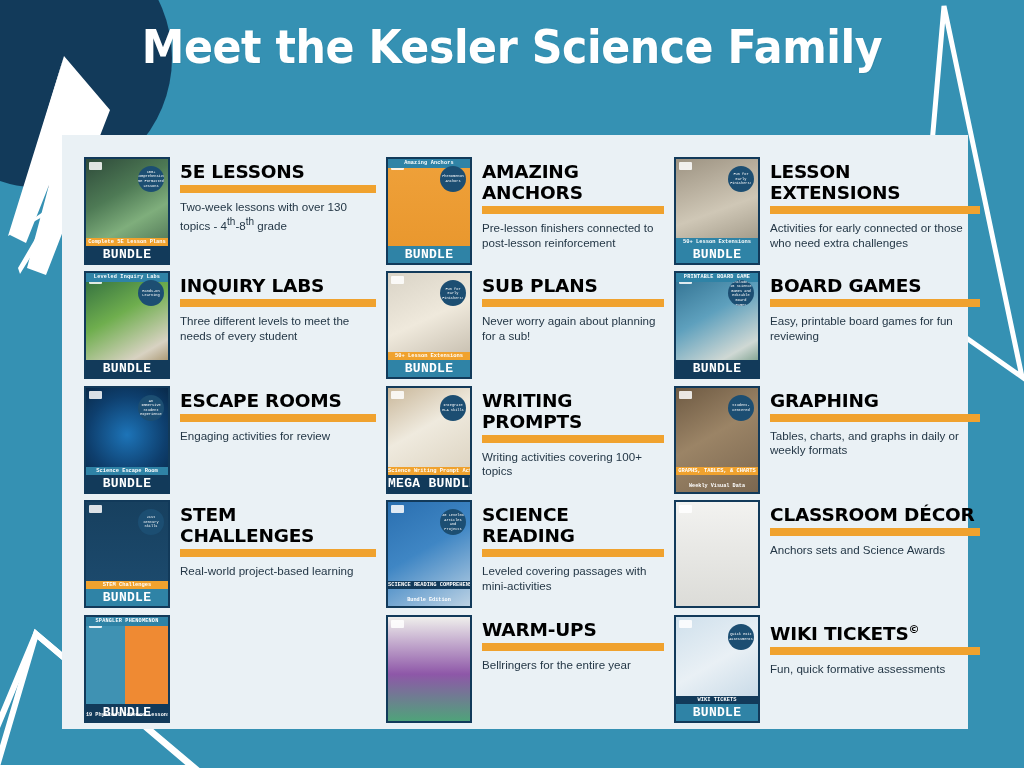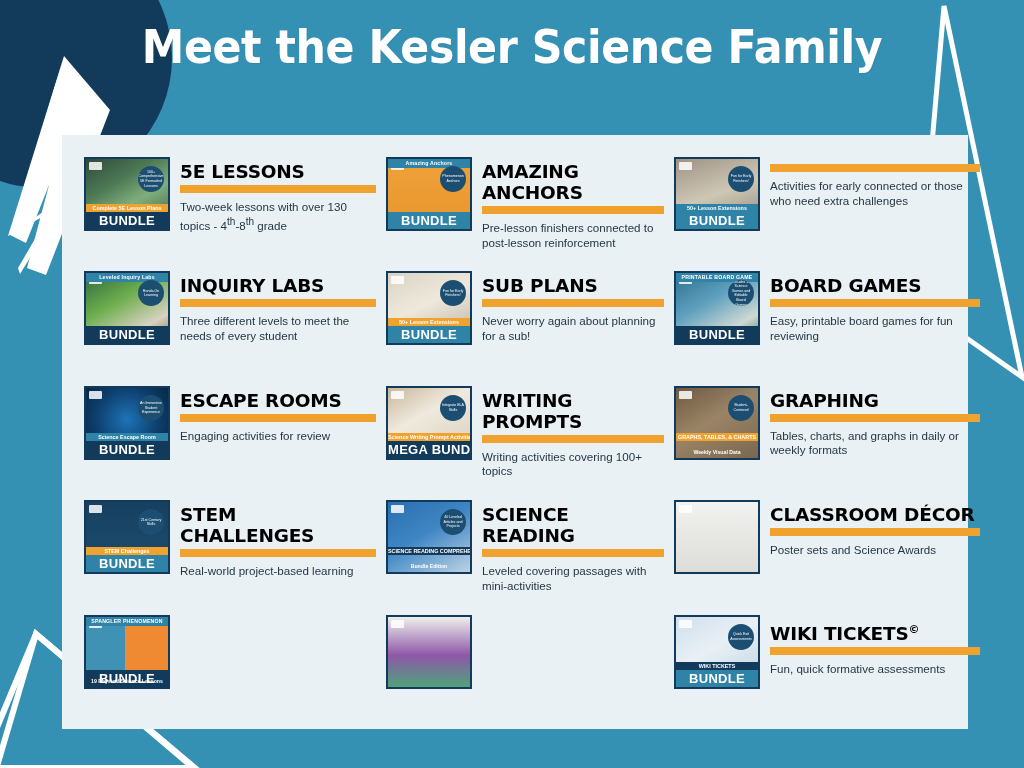--- a/index.html
+++ b/index.html
@@ -56,27 +56,28 @@
   .card{
     display:flex;
     align-items:flex-start;
     gap:10px;
     padding-right:10px;
     box-sizing:border-box;
   }
 
   
   .thumb{
-    width:86px;height:74px;
+    width:86px;height:108px;
     flex:0 0 86px;
     border:2px solid #123a5a;
     box-sizing:border-box;
     position:relative;
     overflow:hidden;
     background:#15803d;
+    font-family:Liberation Mono, monospace;
   }
   .thumb .art{position:absolute;left:0;top:0;right:0;bottom:0;}
   .thumb .toptag{
     position:absolute;left:0;right:0;top:0;
     font-size:5.2px;line-height:9px;height:9px;
     text-align:center;color:#fff;font-weight:bold;
     letter-spacing:.2px;
     background:#2f83a6;
     overflow:hidden;white-space:nowrap;
   }
@@ -202,20 +203,21 @@
     <div class="thumb">
       <div class="art" style="background:linear-gradient(160deg,#9d9382 0%,#cfc7b6 50%,#8d8574 100%);"></div>
       <div class="logo"></div>
 
       <div class="badge">Fun for Early Finishers!</div>
       <div class="subtag teal">50+ Lesson Extensions</div>
       <div class="bundle teal">BUNDLE</div>
 
     </div>
     <div class="info">
+      <div class="card-title">LESSON EXTENSIONS</div>
       <div class="rule"></div>
       <div class="card-desc">Activities for early connected or those who need extra challenges</div>
     </div>
       </div>
       <div class="card">
     <div class="thumb">
       <div class="art" style="background:linear-gradient(150deg,#2d6a3e 0%,#6fae4e 40%,#d8d2c2 75%,#8a6f3c 100%);"></div>
       <div class="logo"></div>
       <div class="toptag">Leveled Inquiry Labs</div>
       <div class="badge">Hands-On Learning</div>
@@ -343,38 +345,43 @@
       </div>
       <div class="card">
     <div class="thumb">
       <div class="art" style="background:linear-gradient(180deg,#f2f2f0 0%,#dcdcd8 100%);"></div>
       <div class="logo"></div>
 
     </div>
     <div class="info">
       <div class="card-title">CLASSROOM DÉCOR</div>
       <div class="rule"></div>
-      <div class="card-desc">Poster sets and Science Awards</div>
+      <div class="card-desc">Anchors sets and Science Awards</div>
     </div>
       </div>
       <div class="card">
     <div class="thumb">
       <div class="art" style="background:linear-gradient(90deg,#3f92b3 0%,#3f92b3 48%,#ef8a33 48%,#ef8a33 100%);"></div>
       <div class="logo"></div>
       <div class="toptag">SPANGLER PHENOMENON</div>
 
       <div class="bundle">BUNDLE</div>
       <div class="subline">19 Physical Science Lessons</div>
     </div>
       </div>
       <div class="card">
     <div class="thumb">
       <div class="art" style="background:linear-gradient(180deg,#efefec 0%,#8e57a8 55%,#4fa37a 100%);"></div>
       <div class="logo"></div>
 
+    </div>
+    <div class="info">
+      <div class="card-title">WARM-UPS</div>
+      <div class="rule"></div>
+      <div class="card-desc">Bellringers for the entire year</div>
     </div>
       </div>
       <div class="card">
     <div class="thumb">
       <div class="art" style="background:linear-gradient(150deg,#cfe0ec 0%,#e9f0f5 45%,#bcd2e2 100%);"></div>
       <div class="logo"></div>
 
       <div class="badge">Quick Exit Assessments</div>
       <div class="subtag navy">WIKI TICKETS</div>
       <div class="bundle teal small">BUNDLE</div>

